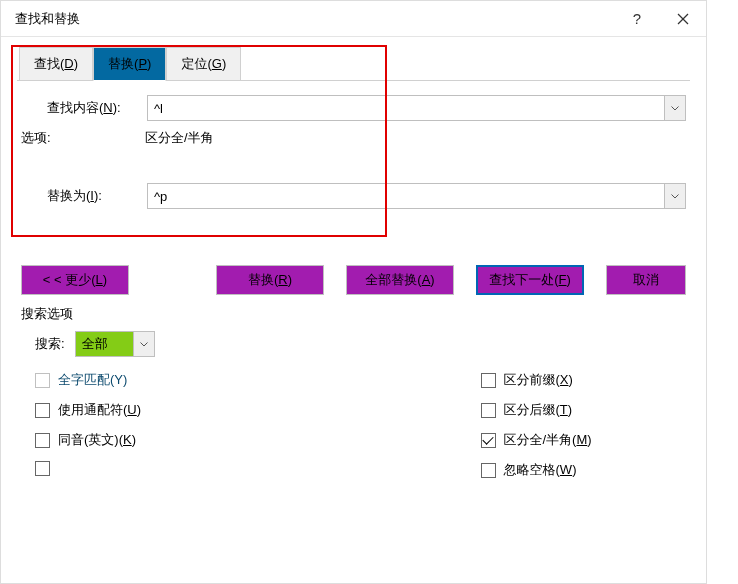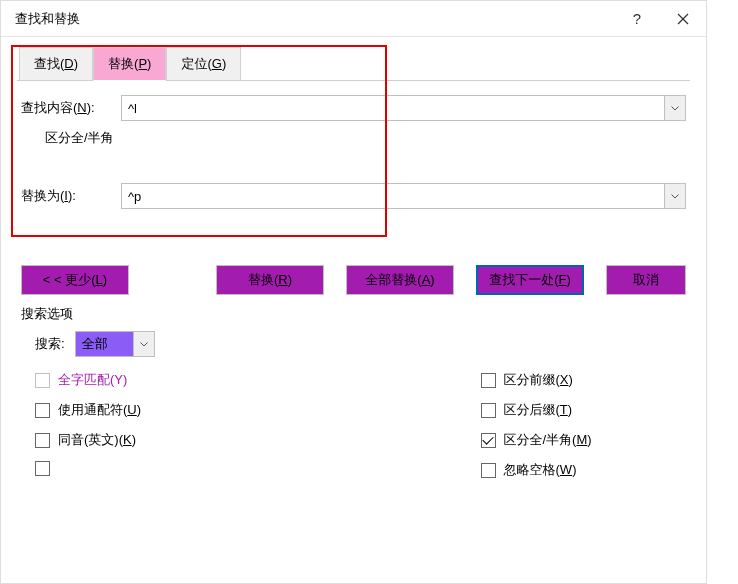--- a/index.html
+++ b/index.html
@@ -47,41 +47,41 @@
     border: 1px solid transparent;
     border-bottom: none;
     background: #ececec;
     font-size: 13px;
     cursor: pointer;
     position: relative;
     margin-right: 0;
   }
   .tab.inactive { background: #f0f0f0; border: 1px solid #d0d0d0; border-bottom: none; }
   .tab.active {
-    background: #f9a8d4;
+    background: #0369a1;
     border: 1px solid #d0d0d0;
     border-bottom: 1px solid #fff;
     margin-bottom: -1px;
     z-index: 2;
   }
   .u { text-decoration: underline; }
 
   
   .red-box {
     position: absolute;
     border: 2px solid #e00000;
     left: 10px; top: 8px;
     width: 376px; height: 192px;
     pointer-events: none;
     z-index: 5;
   }
 
   
   .form-area { padding: 14px 4px 0 4px; }
-  .form-row { display: flex; align-items: center; margin-bottom: 8px; }
+  .form-row { display: flex; align-items: center; margin-bottom: 8px; margin-left: 26px; }
   .form-row.gap-top { margin-top: 36px; }
   .label { width: 100px; flex: 0 0 100px; font-size: 13px; }
   .input-wrap { flex: 1; display: flex; }
   input.textfield {
     flex: 1;
     height: 26px;
     border: 1px solid #bfbfbf;
     border-right: none;
     padding: 2px 6px;
     font-size: 13px;
@@ -125,29 +125,29 @@
   .search-opts { padding: 10px 4px 0 4px; }
   .search-opts-title { font-size: 13px; margin-bottom: 8px; }
   .search-dir { display: flex; align-items: center; gap: 10px; padding-left: 14px; margin-bottom: 14px; }
   .select-wrap { display: flex; }
   .select-box {
     width: 58px; height: 26px;
     border: 1px solid #bfbfbf;
     border-right: none;
     padding: 3px 6px;
     font-size: 13px;
-    background: #8b5cf6;
+    background: #84cc16;
   }
 
   
   .chk-cols { display: flex; padding-left: 14px; }
   .chk-col { flex: 0 0 50%; display: flex; flex-direction: column; gap: 12px; }
   .chk-col.right { padding-left: 120px; }
   .chk-item { display: flex; align-items: center; gap: 8px; font-size: 13px; }
-  .chk-item.disabled { color: #a21caf; }
+  .chk-item.disabled { color: #0c4a6e; }
   .chk {
     width: 15px; height: 15px;
     border: 1px solid #666;
     background: #fff;
     display: inline-flex; align-items: center; justify-content: center;
     flex-shrink: 0;
   }
   .chk-item.disabled .chk { border-color: #c0c0c0; }
   .chk.checked::after {
     content: ""; width: 9px; height: 5px;
@@ -197,20 +197,21 @@
           <input class="textfield" value="^l" style="">
           <div class="combo-btn">
             <svg viewBox="0 0 8 5">
                 <polyline points="0.5,0.5 4,4 7.5,0.5" fill="none" stroke="#555" stroke-width="1"></polyline>
               </svg>
           </div>
         </div>
       </div>
 
       <div class="opts-row">
+        <div class="opts-label">选项:</div>
         <div class="opts-val">区分全/半角</div>
       </div>
 
       <div class="form-row gap-top">
         <div class="label">
           <span>替换为(</span><span class="u">I</span><span>):</span>
         </div>
         <div class="input-wrap">
           <input class="textfield" value="^p" style="">
           <div class="combo-btn">

